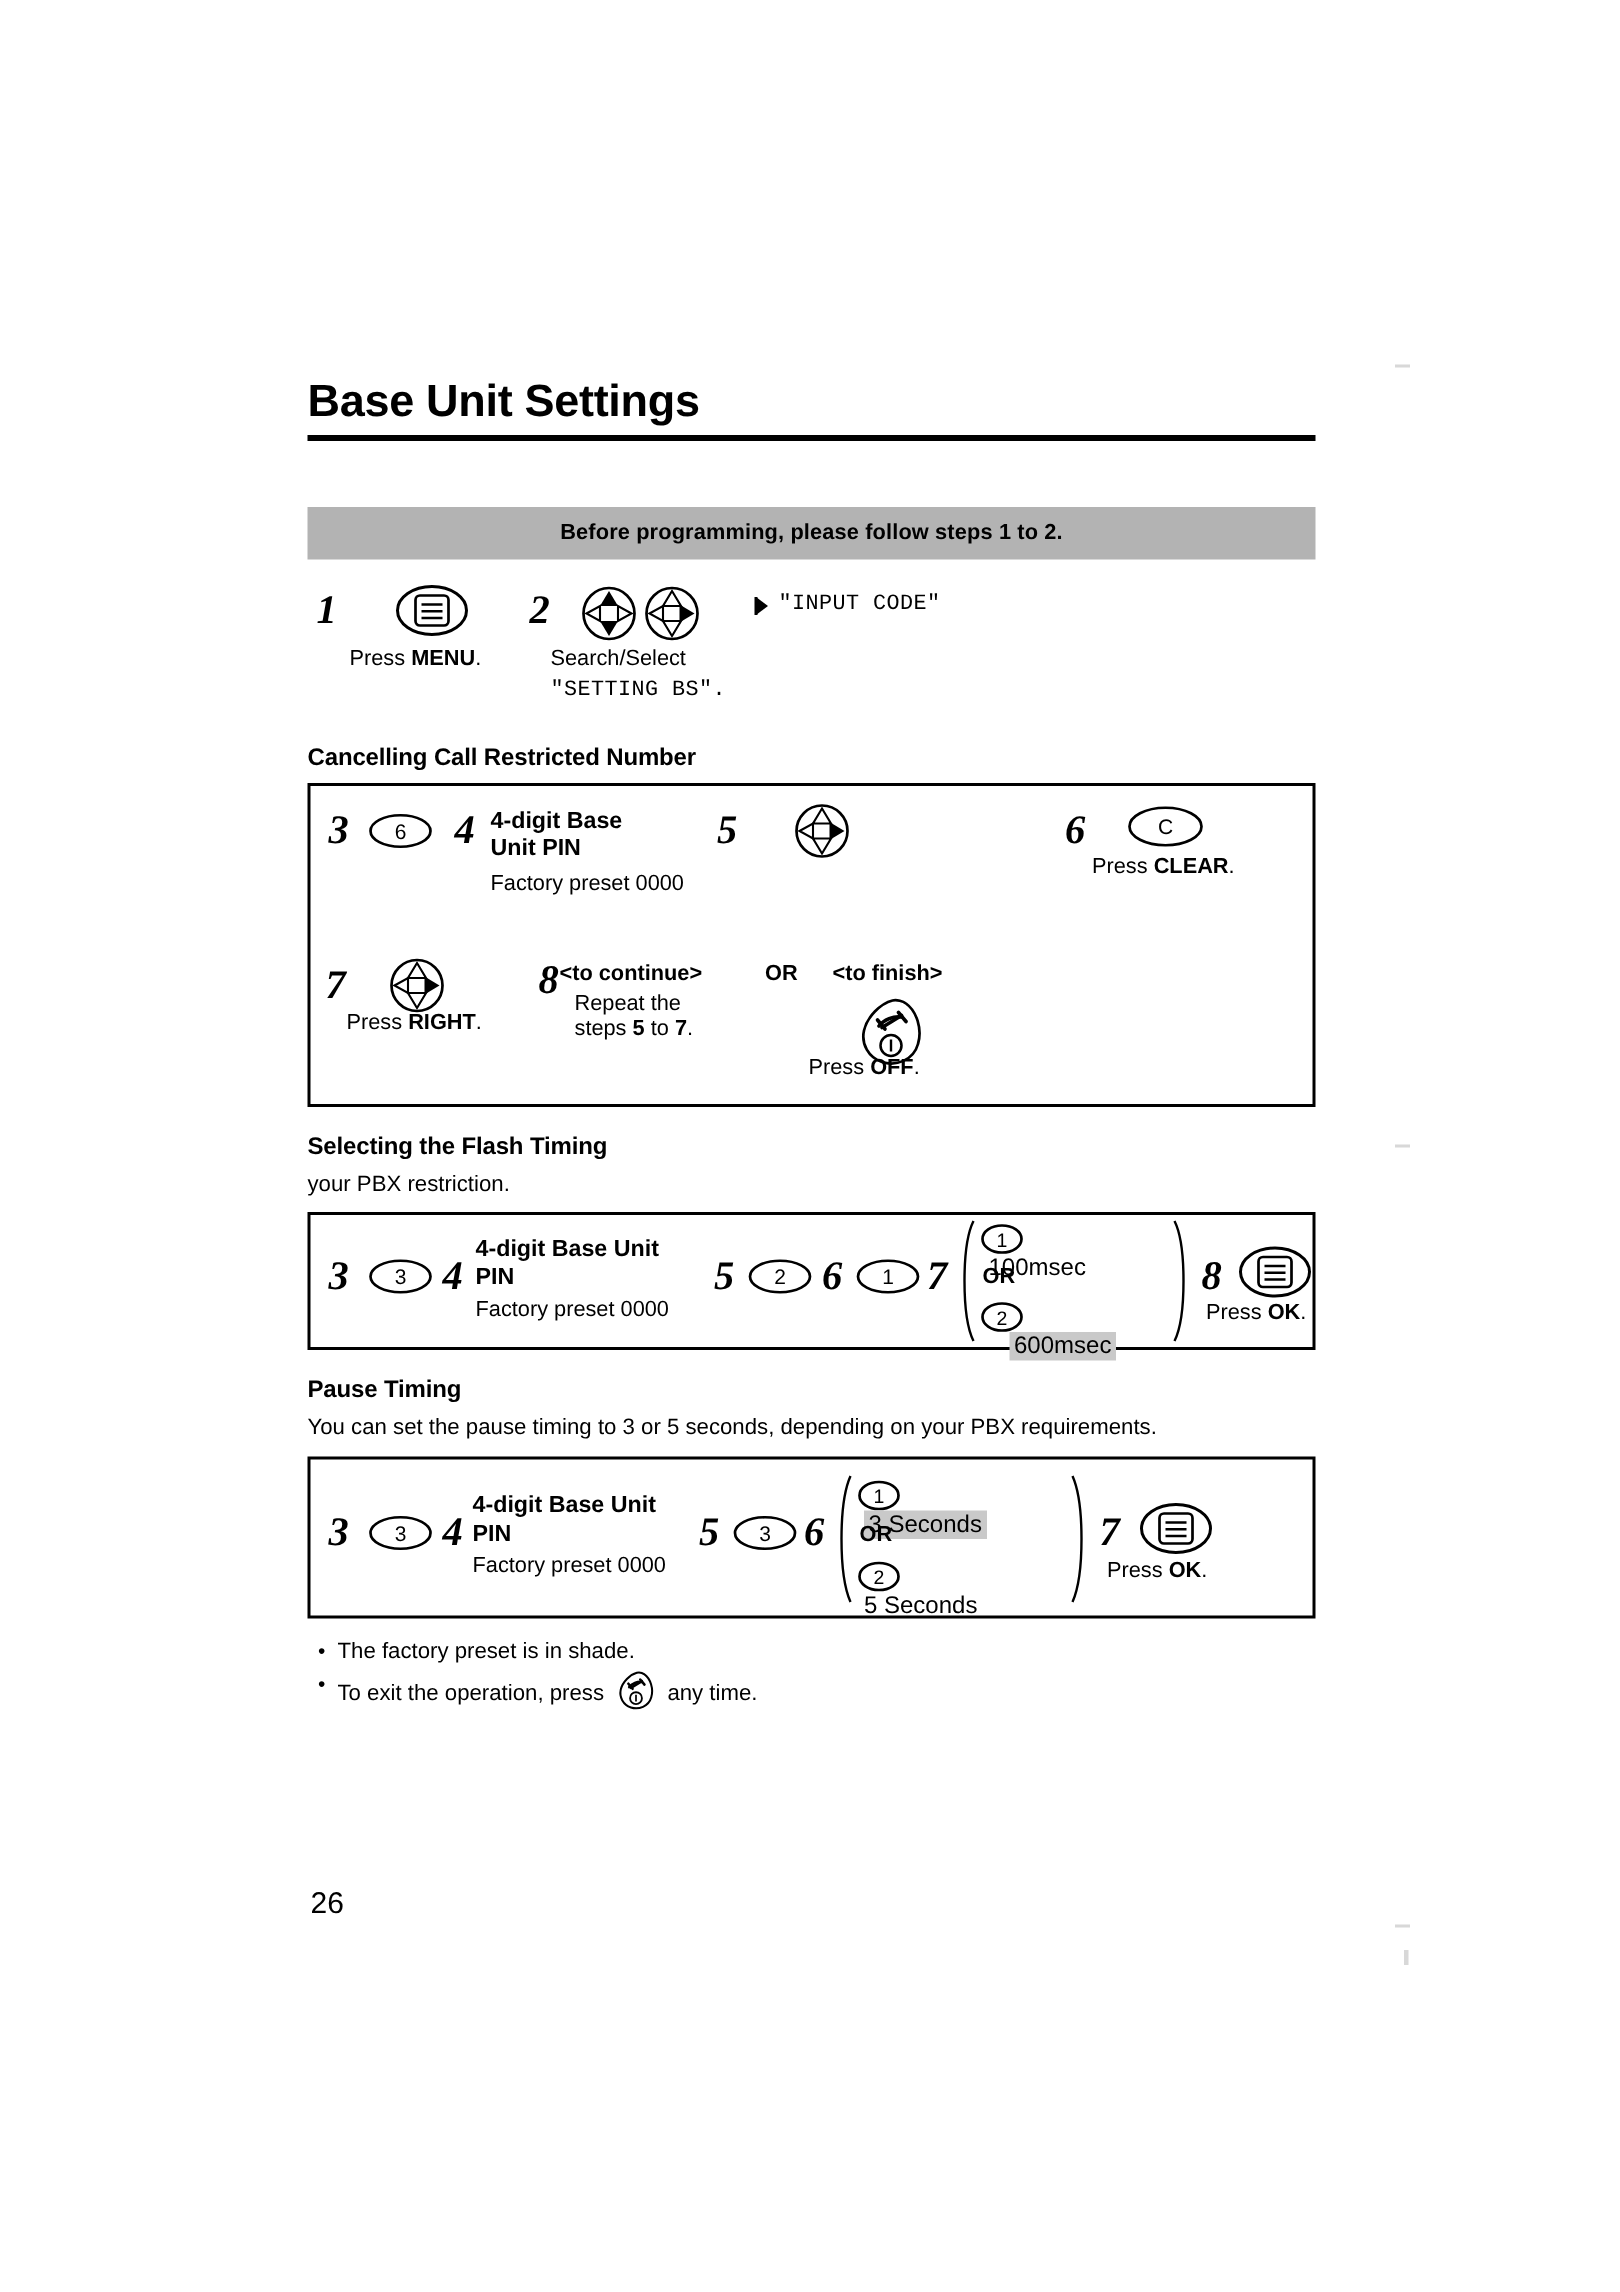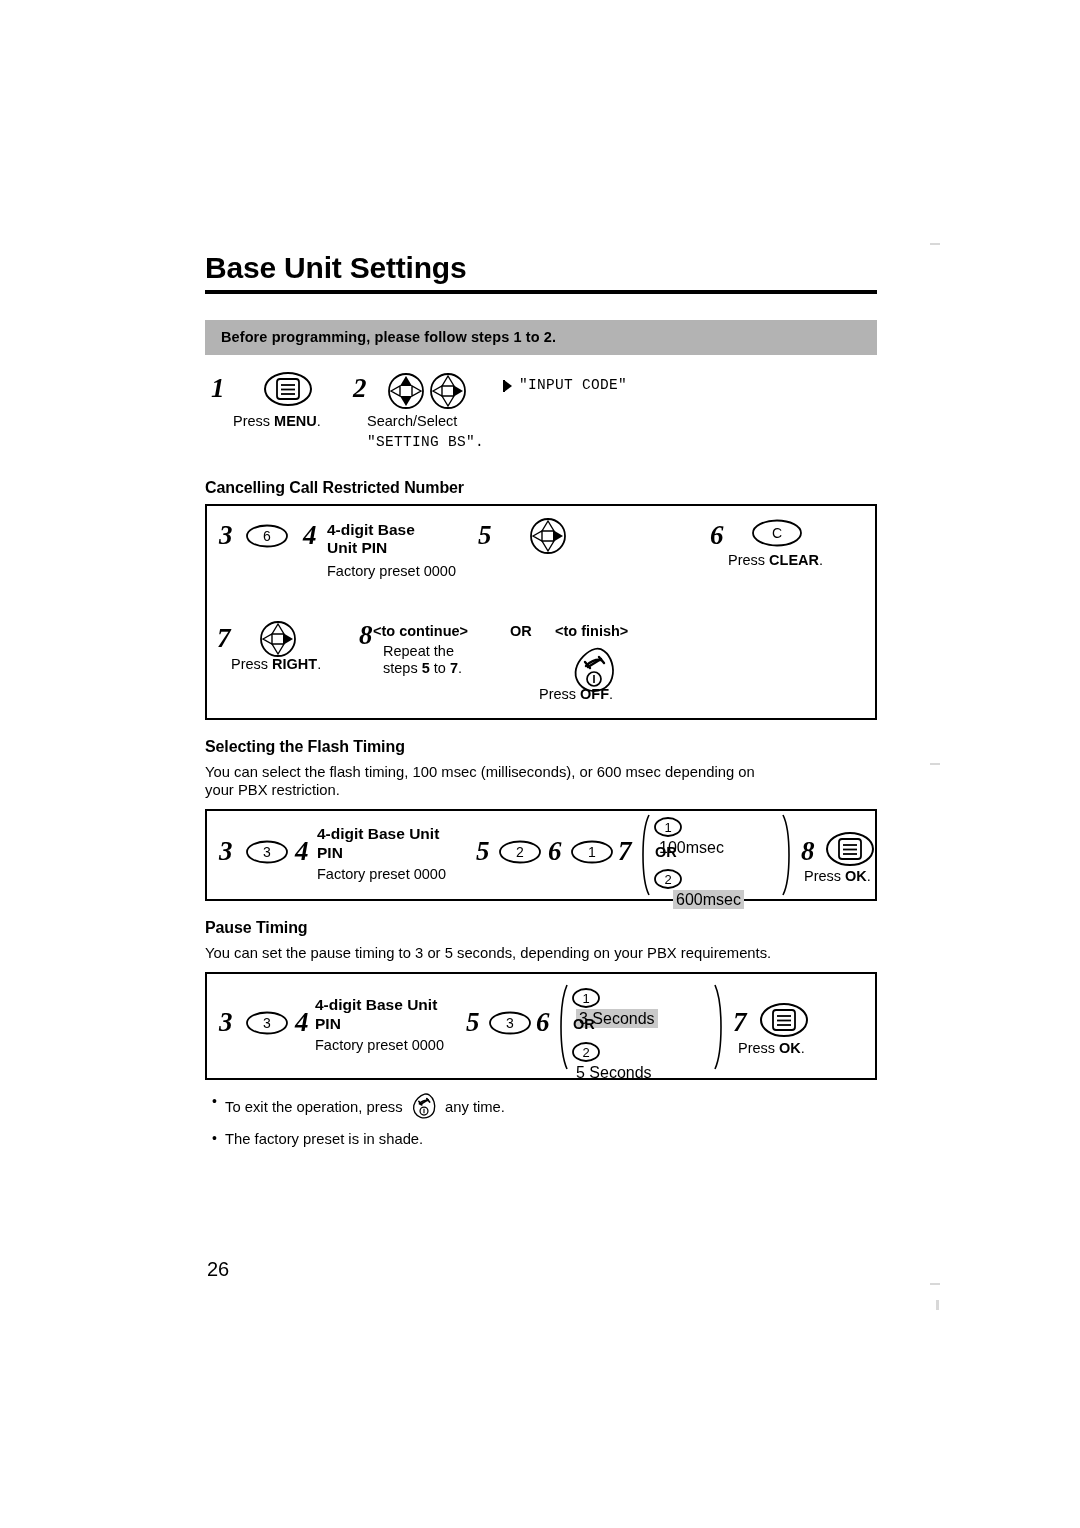--- a/index.html
+++ b/index.html
@@ -39,25 +39,25 @@
   .title-rule {
     border: 0;
     border-top: 4px solid #000;
     margin: 0 0 0 0;
     height: 0;
   }
 
   
   .banner {
     background: #b3b3b3;
-    text-align: left;
+    text-align: center;
     font-size: 14.5px;
     font-weight: bold;
-    padding: 9px 0 10px 16px;
-    margin-top: 26px;
+    padding: 9px 0 10px 0;
+    margin-top: 44px;
     letter-spacing: 0.1px;
   }
 
   
   .intro {
     position: relative;
     height: 92px;
     margin-top: 16px;
   }
   .abs { position: absolute; }
@@ -290,21 +290,20 @@
           </g>
           <circle cx="23" cy="33" r="7" fill="none" stroke="#000" stroke-width="1.7"></circle>
           <line x1="23" y1="29" x2="23" y2="37" stroke="#000" stroke-width="1.6"></line>
         </svg>
       </div>
       <div class="abs caption" style="left:332px; top:180px;"><span>Press </span><b>OFF</b><span>.</span></div>
     </div>
 
     <h2 class="sec-head" style="margin-top:18px;">Selecting the Flash Timing</h2>
     <div class="sec-desc">
-      <div>You can select the flash timing, 100 msec (milliseconds), or 600 msec depending on</div>
       <div>your PBX restriction.</div>
     </div>
 
     <div class="box box-2">
 
       <div class="abs stepnum" style="left:12px; top:27px;">3</div>
       <div class="abs" style="left:38px; top:28px;">
         <svg width="44" height="26" viewBox="0 0 44 26">
           <ellipse cx="22" cy="13" rx="20" ry="10.5" fill="none" stroke="#000" stroke-width="1.8"></ellipse>
           <text x="22" y="18" text-anchor="middle" font-family="Liberation Sans, sans-serif" font-size="14">3</text>
@@ -432,38 +431,38 @@
           <rect x="14" y="8" width="22" height="20" rx="3" ry="3" fill="none" stroke="#000" stroke-width="1.8"></rect>
           <line x1="18" y1="14" x2="32" y2="14" stroke="#000" stroke-width="1.8"></line>
           <line x1="18" y1="18.5" x2="32" y2="18.5" stroke="#000" stroke-width="1.8"></line>
           <line x1="18" y1="23" x2="32" y2="23" stroke="#000" stroke-width="1.8"></line>
         </svg>
       </div>
       <div class="abs caption" style="left:531px; top:66px;"><span>Press </span><b>OK</b><span>.</span></div>
     </div>
 
     <div class="bullets">
+      <div class="bullet-row" style="margin-top:2px;">
+        <span>The factory preset is in shade.</span>
+      </div>
       <div class="bullet-row">
         <span>To exit the operation, press</span>
         <span class="inline-ico">
           <svg width="26" height="28" viewBox="0 0 46 48">
             <path d="M33 5 C40 10 44 22 41 32 C38 43 26 47 17 44 C8 41 3 32 5 23 C7 14 16 5 24 3 C27 2.3 31 3.5 33 5 Z" fill="none" stroke="#000" stroke-width="2.4"></path>
             <g stroke="#000" stroke-width="3" fill="none" stroke-linecap="round">
               <path d="M15 20 C18 16 25 13 30 14"></path>
               <path d="M17 21 L30 13"></path>
               <path d="M14 16 L19 22"></path>
               <path d="M28 11 L33 17"></path>
             </g>
             <circle cx="23" cy="33" r="7" fill="none" stroke="#000" stroke-width="2.2"></circle>
             <line x1="23" y1="29" x2="23" y2="37" stroke="#000" stroke-width="2"></line>
           </svg>
         </span>
         <span>any time.</span>
       </div>
-      <div class="bullet-row" style="margin-top:2px;">
-        <span>The factory preset is in shade.</span>
-      </div>
     </div>
 
   </div>
 
   <div class="pageno">26</div>
 </div>
 
 </body></html>

